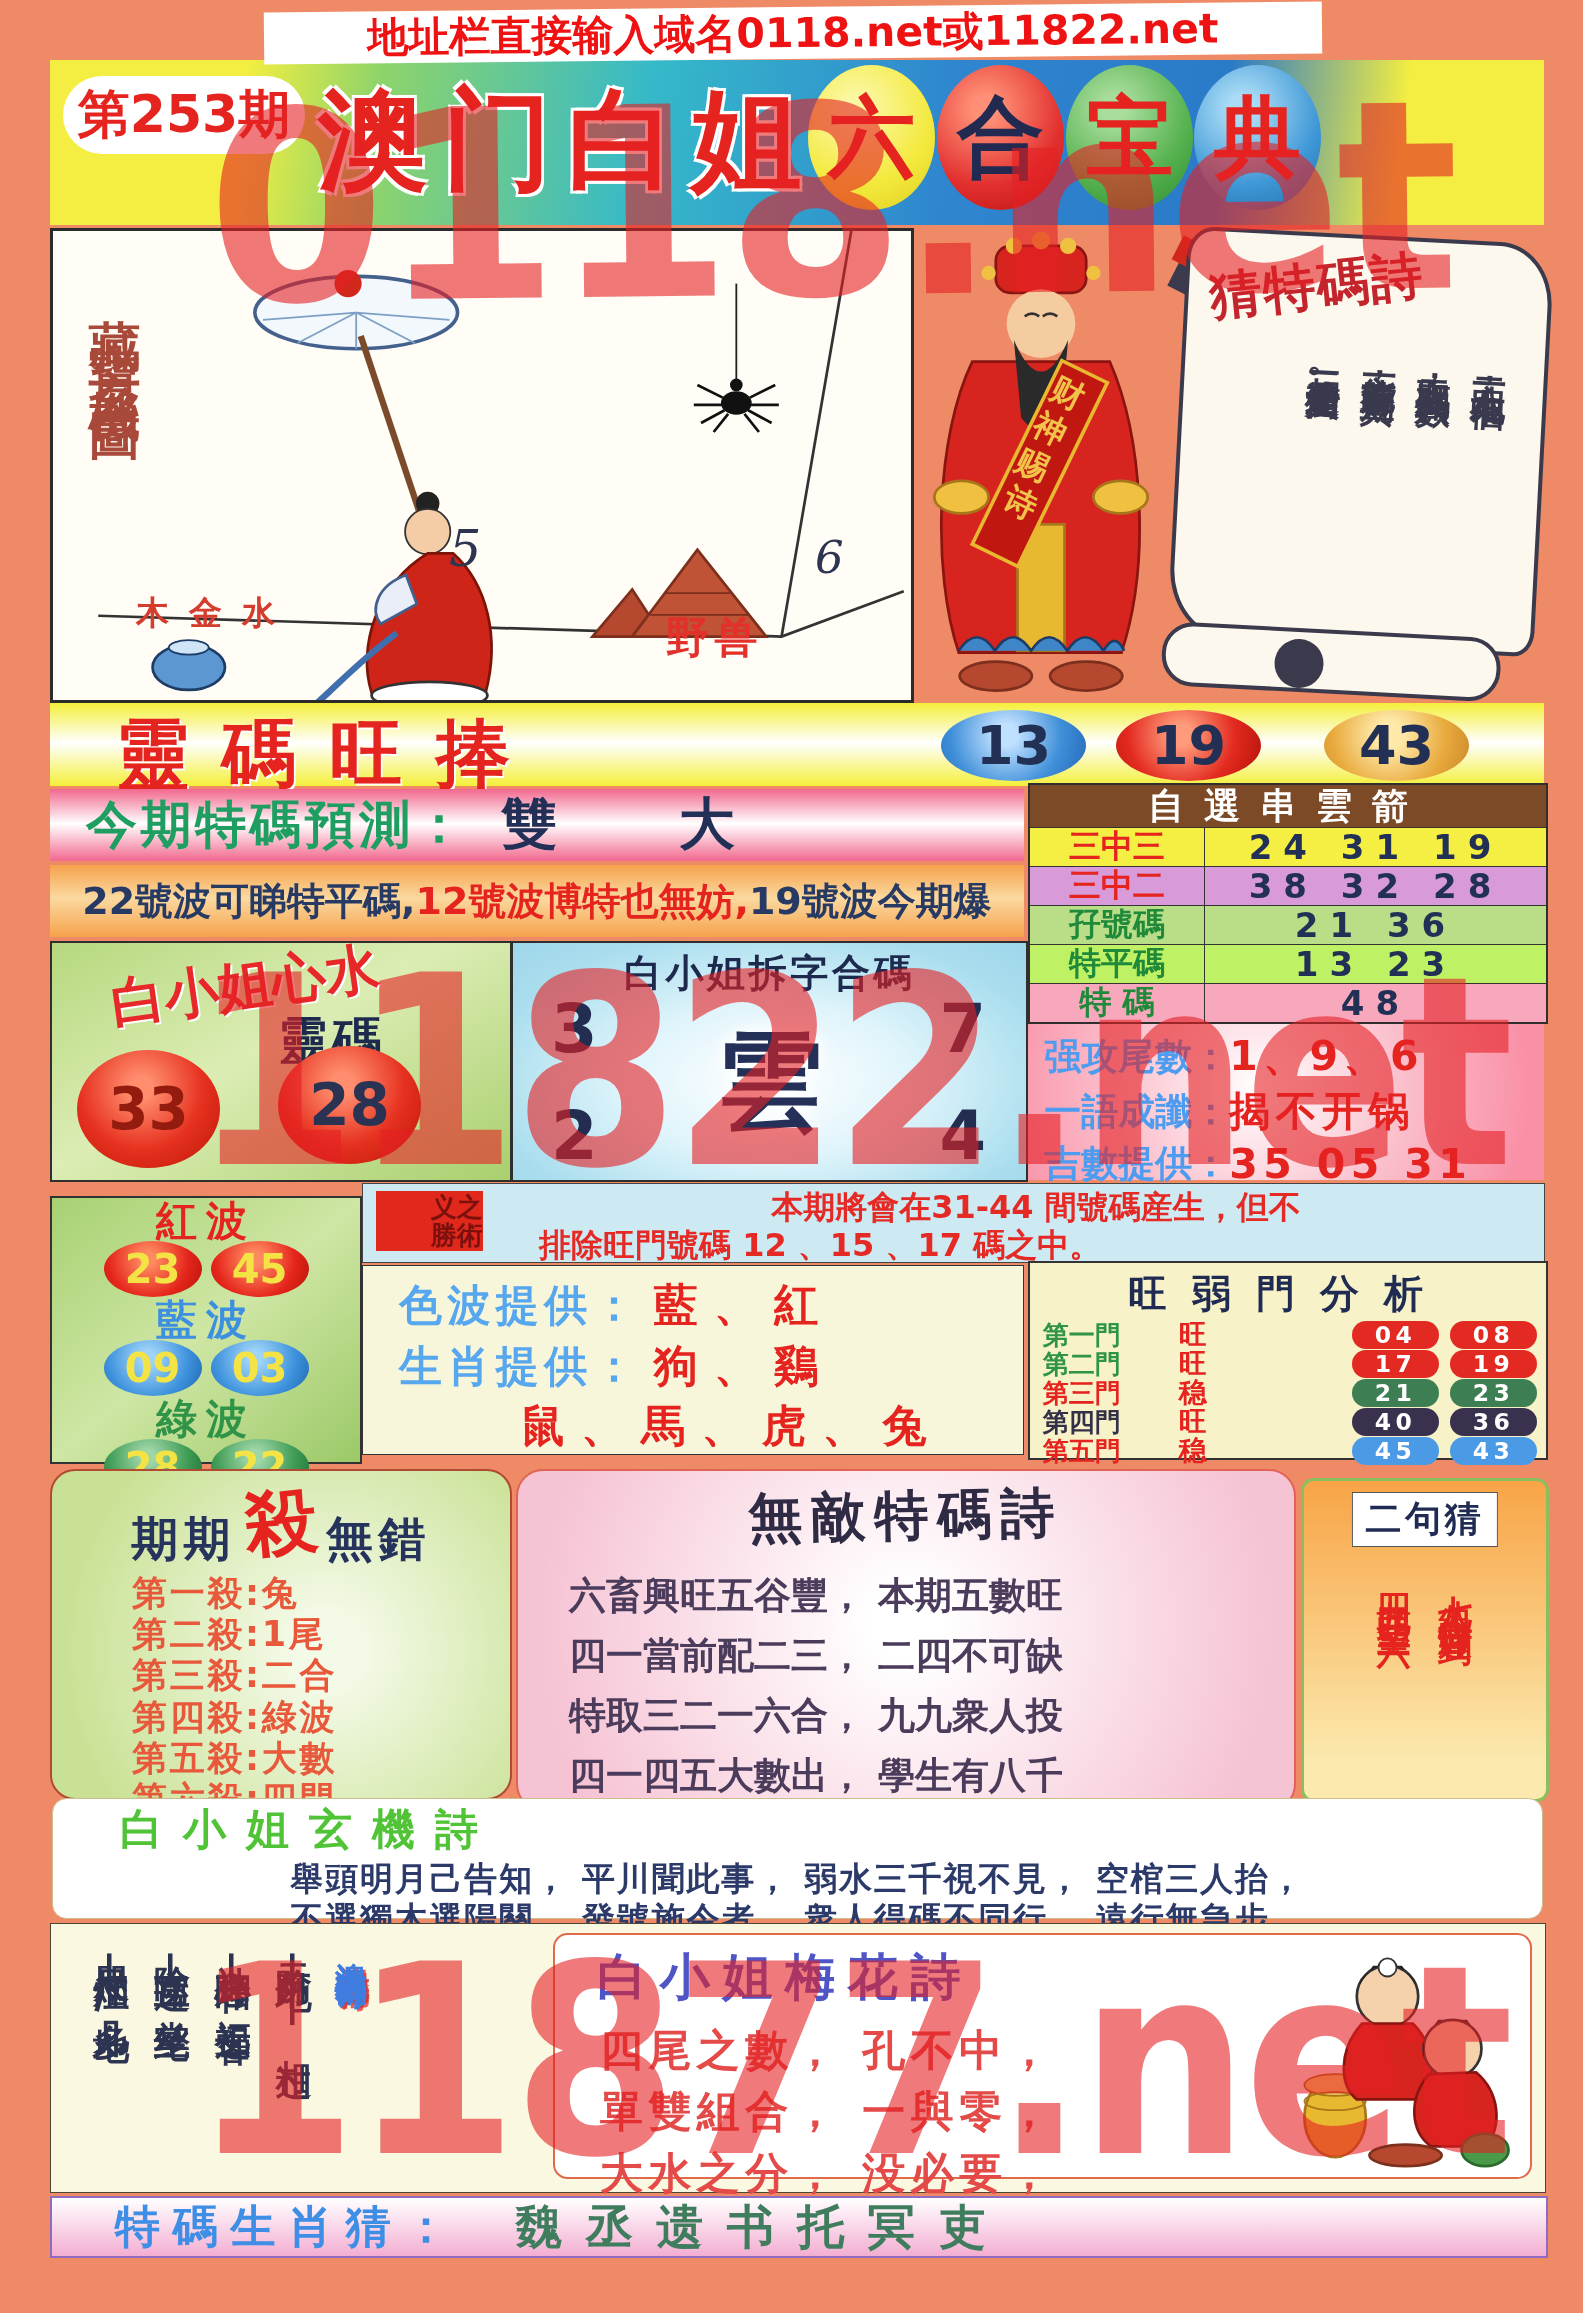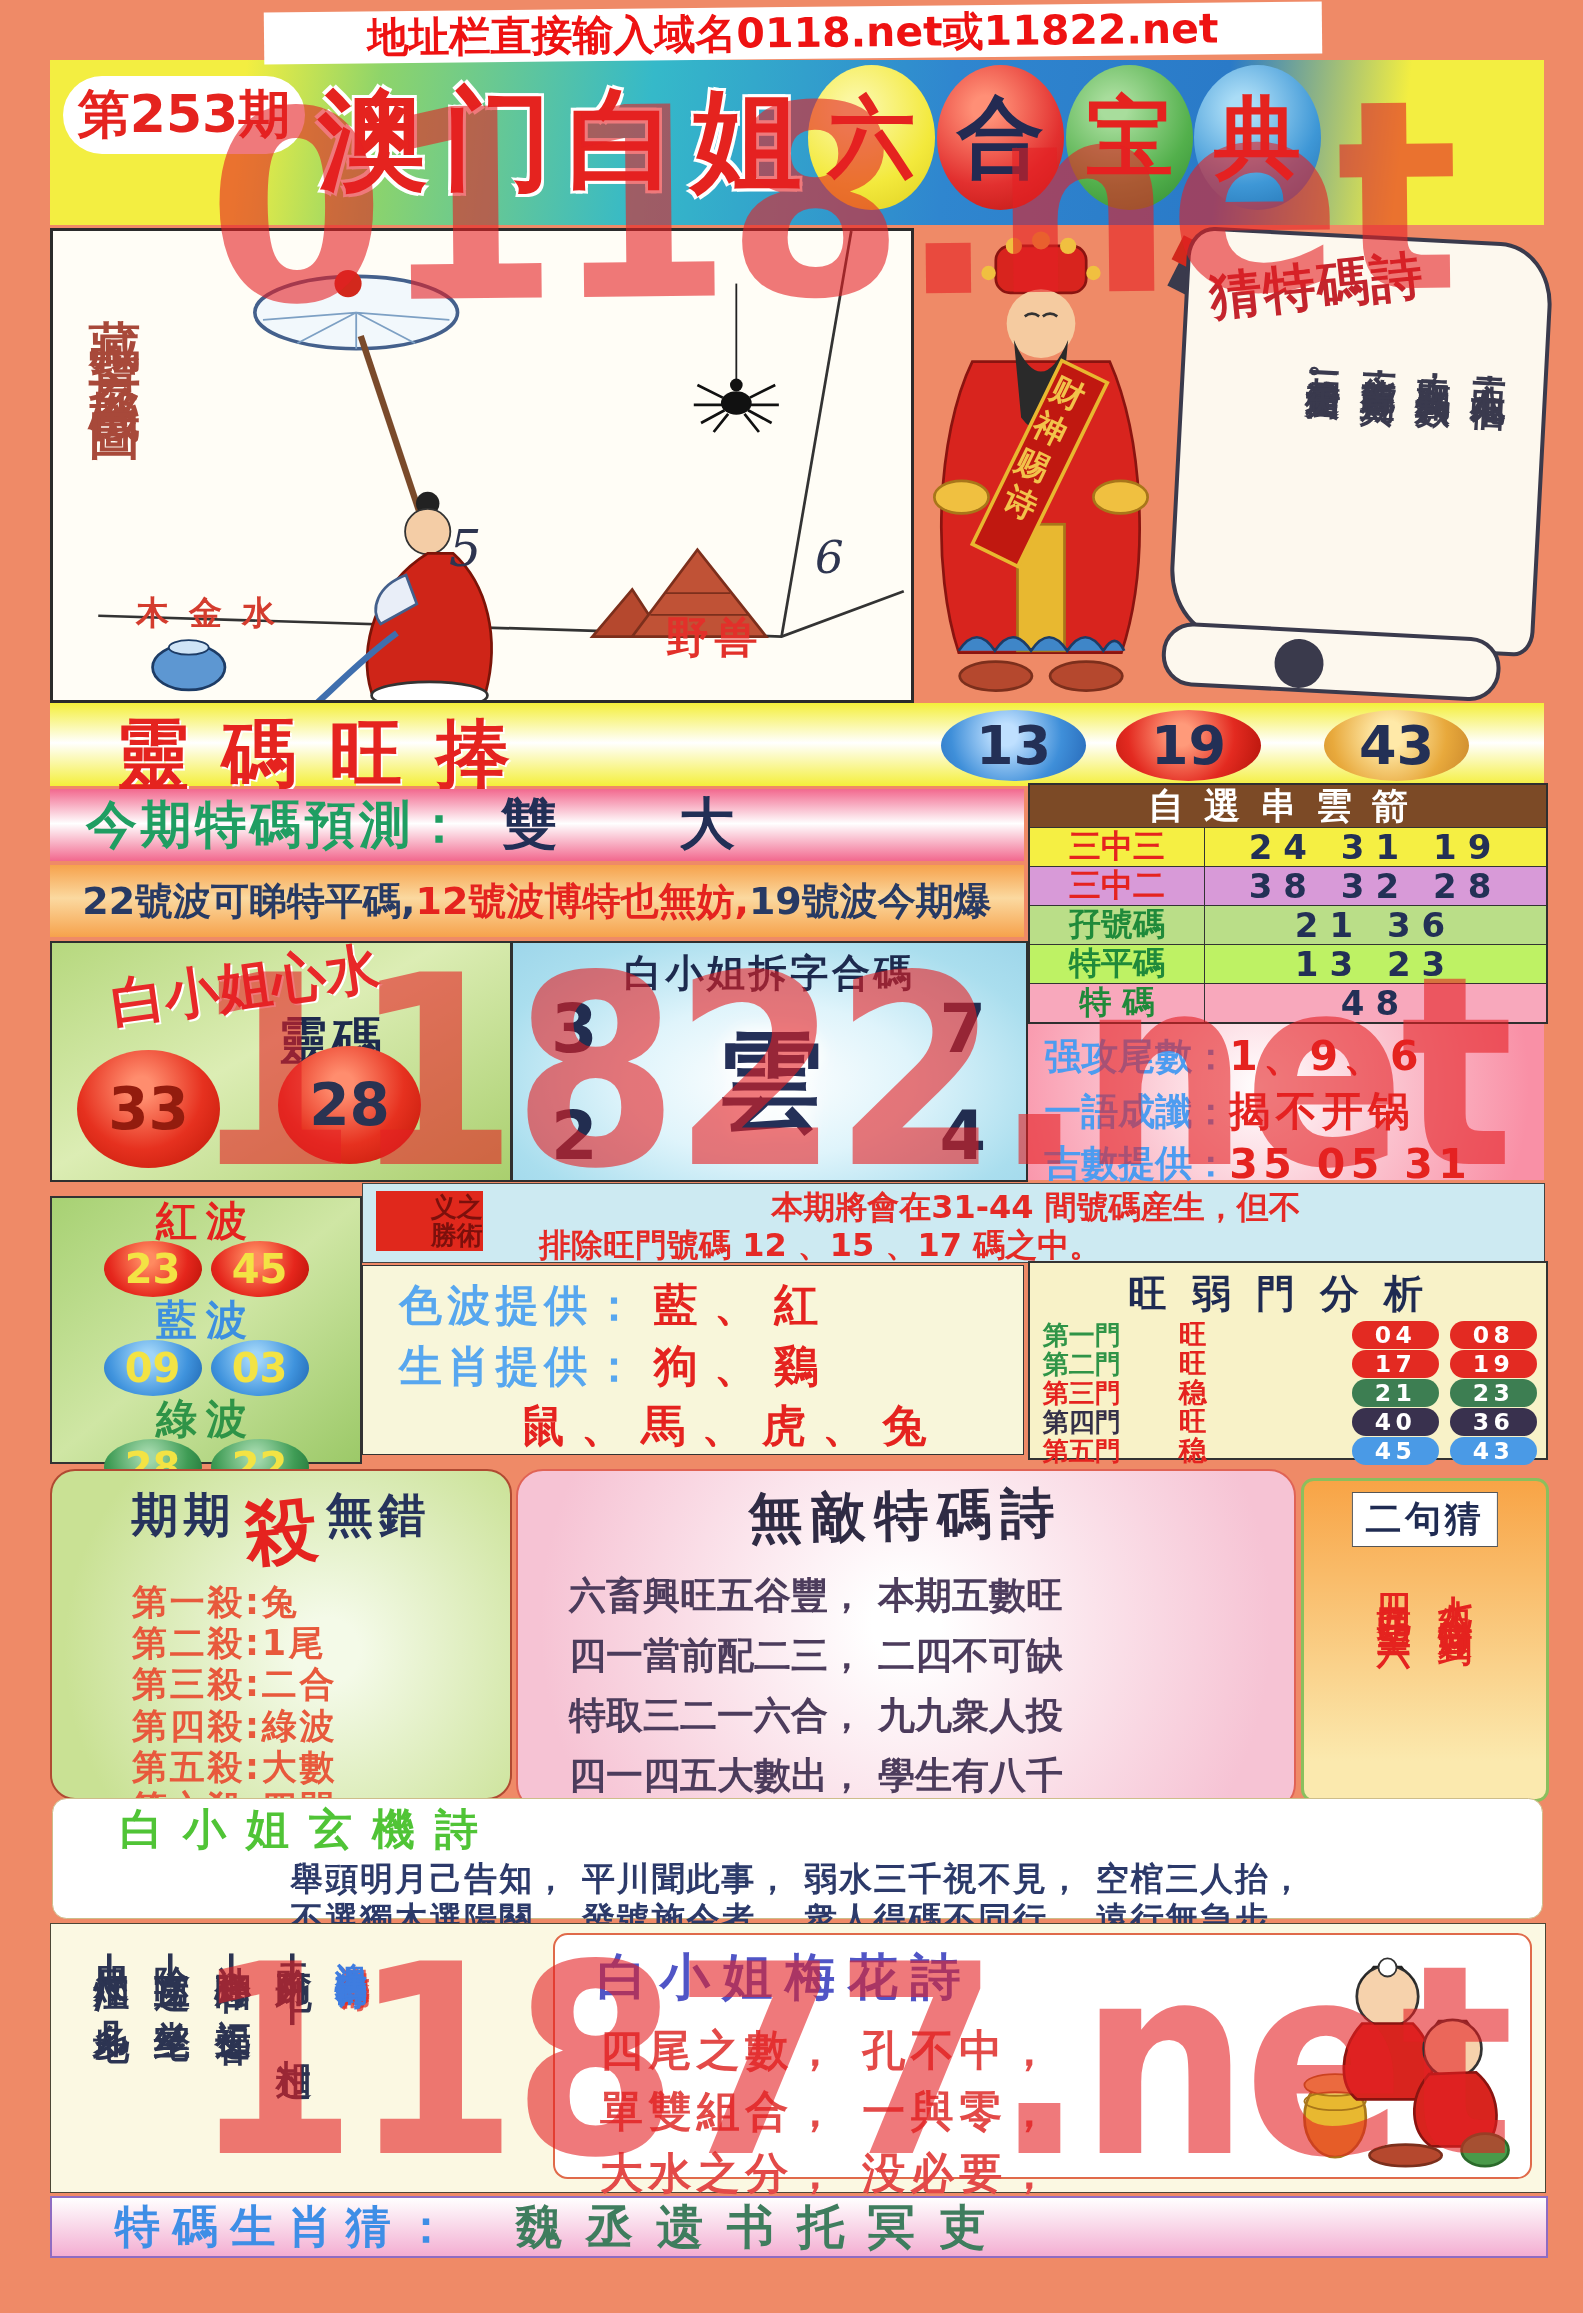--- a/index.html
+++ b/index.html
@@ -159,21 +159,21 @@
   .wr-status{width:65px;color:#e5231f;font-size:28px;font-weight:bold;}
   .wr-oval{width:87px;height:28px;border-radius:14.5px;display:flex;align-items:center;justify-content:center;
       color:#fff;font-size:23.5px;font-weight:bold;letter-spacing:4.5px;margin-left:11px;}
   .wr-oval.first{margin-left:auto;}
   .g-green{color:#2f9447;} .g-red{color:#e5231f;} .g-dark{color:#343048;}
   .o-red{background:#e32a22;} .o-green{background:#3d7e52;} .o-dark{background:#39314e;} .o-blue{background:#4a9ae6;}
 
   
   .sha{left:50px;top:1469px;width:458px;height:327px;border:2.7px solid #b04a32;border-radius:25px;z-index:2;
       background:radial-gradient(circle at 60% 55%,#f4fae8 10%,#c9e194 80%);}
-  .sha-title{display:flex;align-items:flex-start;justify-content:center;margin-top:13px;}
+  .sha-title{display:flex;align-items:flex-end;justify-content:center;margin-top:4px;}
   .sha-pre,.sha-post{color:#26335c;font-size:47px;font-weight:bold;letter-spacing:5.4px;}
   .sha-big{color:#e5231f;font-size:72px;font-weight:bold;margin:0 9px;transform:rotate(-6deg);}
   .sha-items{margin:1.8px 0 0 80px;color:#e8593c;font-size:35px;font-weight:bold;line-height:1.18;letter-spacing:2.7px;}
 
   
   .wudi{left:516px;top:1469px;width:776px;height:338px;border:2.7px solid #e06355;border-radius:27px;z-index:2;
       background:radial-gradient(circle at 50% 45%,#ffffff 8%,#f6c3d4 85%);}
   .wd-title{text-align:center;color:#2f2b44;font-size:54px;font-weight:bold;letter-spacing:9px;margin-top:9px;
       transform:rotate(-1deg);}
   .wd-lines{margin:12.7px 0 0 51px;color:#4c3c5c;font-size:37px;font-weight:600;line-height:1.62;}

